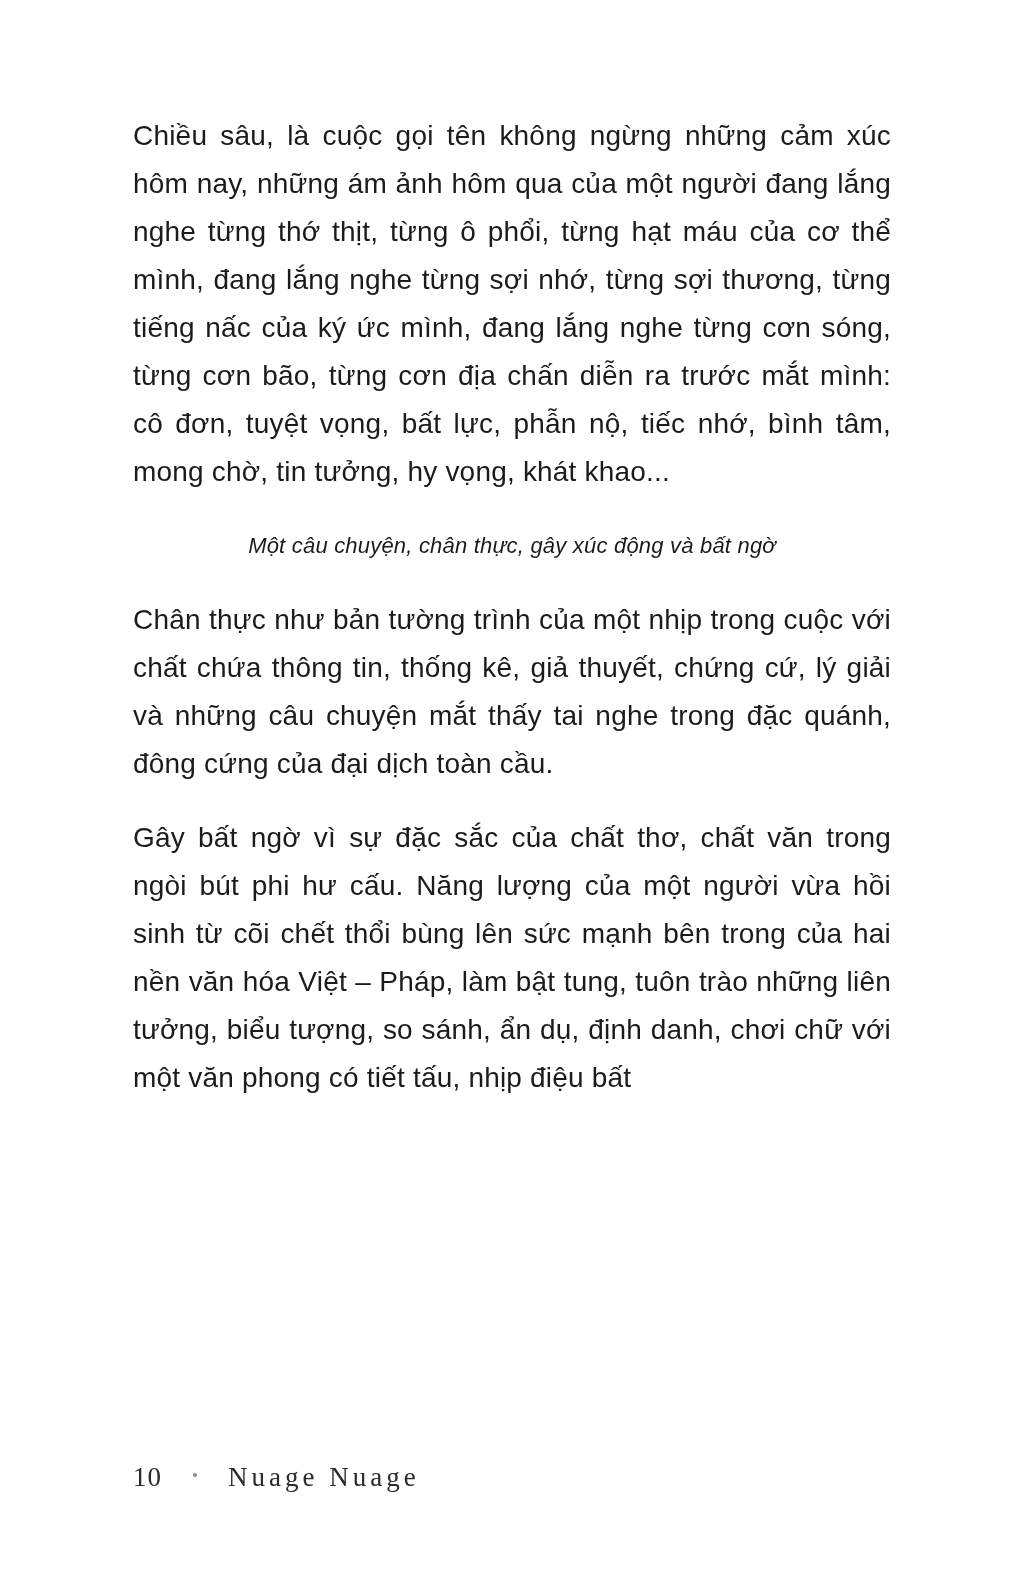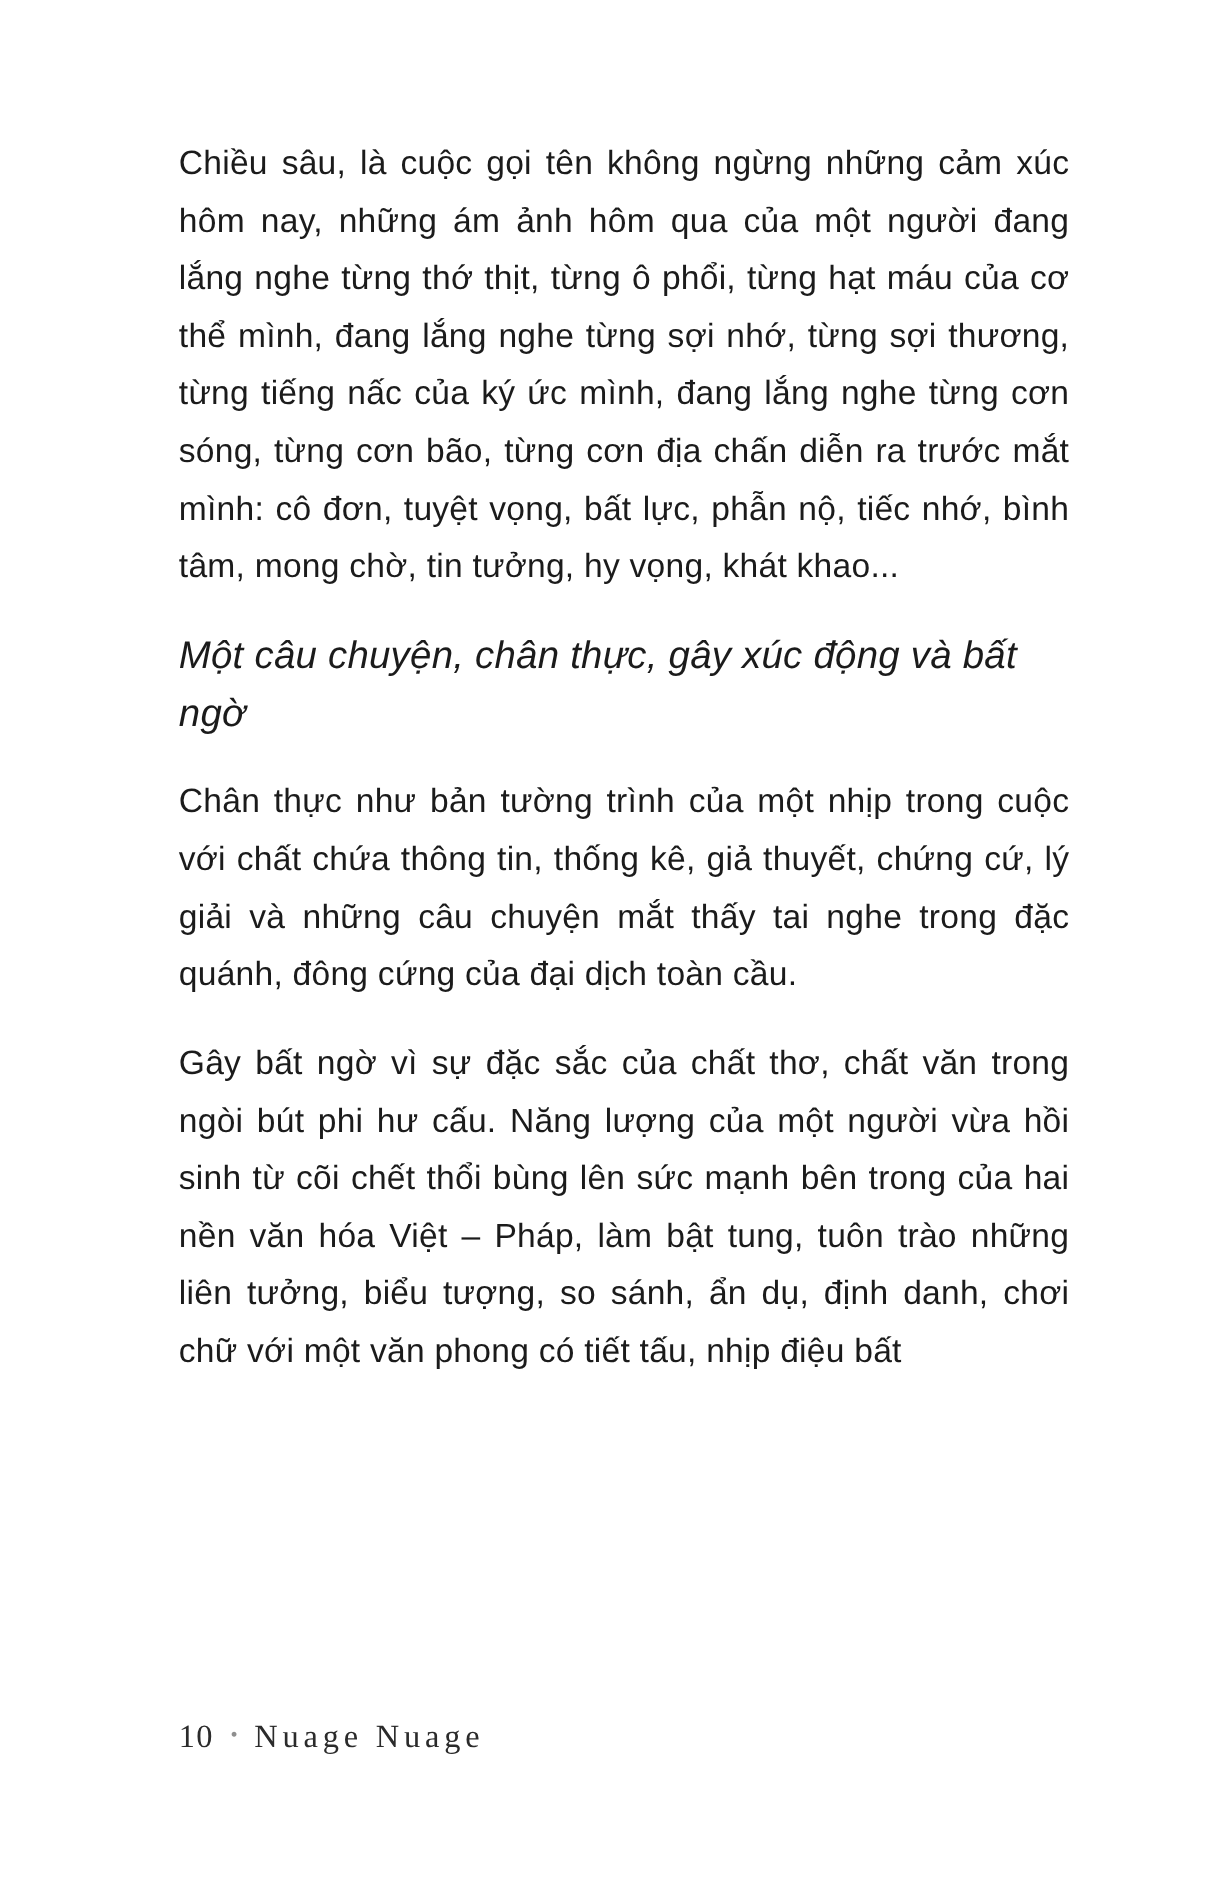--- a/index.html
+++ b/index.html
@@ -11,58 +11,57 @@
     width: 1024px;
     height: 1575px;
     position: relative;
     overflow: hidden;
   }
   .page {
     position: absolute;
     inset: 0;
     background: #ffffff;
     color: #1b1b1b;
-    margin-left: 16px;
   }
   .content {
     position: absolute;
     top: 112px;
     left: 133px;
     right: 133px;
   }
   .body-par {
     font-family: "Liberation Sans", "DejaVu Sans", sans-serif;
     font-size: 28px;
     line-height: 48px;
     text-align: justify;
     text-justify: inter-word;
     color: #1b1b1b;
     margin: 0 0 26px 0;
     letter-spacing: 0.2px;
   }
   .subtitle {
     font-family: "Liberation Sans", "DejaVu Sans", sans-serif;
-    font-size: 32px;
+    font-size: 22px;
     line-height: 48px;
     font-style: italic;
     color: #1b1b1b;
     margin: 0 0 26px 0;
-    text-align: left;
+    text-align: center;
     letter-spacing: 0.2px;
   }
   .footer {
     position: absolute;
     left: 133px;
-    top: 1432px;
+    top: 1462px;
     font-family: "Liberation Serif", "DejaVu Serif", serif;
     font-size: 27px;
     color: #2b2b2b;
     display: flex;
     align-items: center;
-    gap: 14px;
+    gap: 30px;
   }
   .footer .page-number {
     letter-spacing: 1px;
   }
   .footer .bullet {
     color: #8f8f8f;
     font-size: 17px;
     line-height: 1;
     transform: translateY(-2px);
   }

